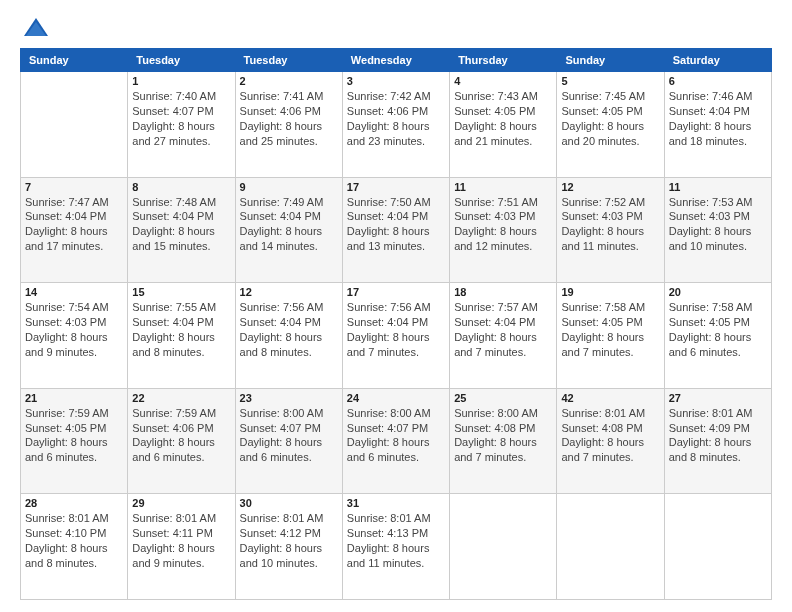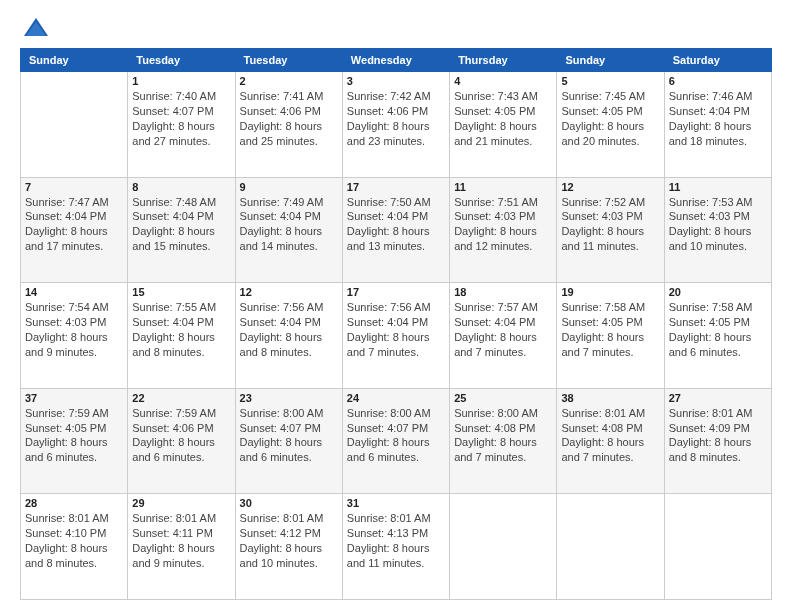--- a/index.html
+++ b/index.html
@@ -219,41 +219,41 @@
             <span class="day-num">19</span>
             <div class="day-info">Sunrise: 7:58 AM<br>Sunset: 4:05 PM<br>Daylight: 8 hours and 7 minutes.</div>
           </td>
           <td>
             <span class="day-num">20</span>
             <div class="day-info">Sunrise: 7:58 AM<br>Sunset: 4:05 PM<br>Daylight: 8 hours and 6 minutes.</div>
           </td>
         </tr>
         <tr>
           <td>
-            <span class="day-num">37</span>
+            <span class="day-num">21</span>
             <div class="day-info">Sunrise: 7:59 AM<br>Sunset: 4:05 PM<br>Daylight: 8 hours and 6 minutes.</div>
           </td>
           <td>
             <span class="day-num">22</span>
             <div class="day-info">Sunrise: 7:59 AM<br>Sunset: 4:06 PM<br>Daylight: 8 hours and 6 minutes.</div>
           </td>
           <td>
             <span class="day-num">23</span>
             <div class="day-info">Sunrise: 8:00 AM<br>Sunset: 4:07 PM<br>Daylight: 8 hours and 6 minutes.</div>
           </td>
           <td>
             <span class="day-num">24</span>
             <div class="day-info">Sunrise: 8:00 AM<br>Sunset: 4:07 PM<br>Daylight: 8 hours and 6 minutes.</div>
           </td>
           <td>
             <span class="day-num">25</span>
             <div class="day-info">Sunrise: 8:00 AM<br>Sunset: 4:08 PM<br>Daylight: 8 hours and 7 minutes.</div>
           </td>
           <td>
-            <span class="day-num">38</span>
+            <span class="day-num">42</span>
             <div class="day-info">Sunrise: 8:01 AM<br>Sunset: 4:08 PM<br>Daylight: 8 hours and 7 minutes.</div>
           </td>
           <td>
             <span class="day-num">27</span>
             <div class="day-info">Sunrise: 8:01 AM<br>Sunset: 4:09 PM<br>Daylight: 8 hours and 8 minutes.</div>
           </td>
         </tr>
         <tr>
           <td>
             <span class="day-num">28</span>

